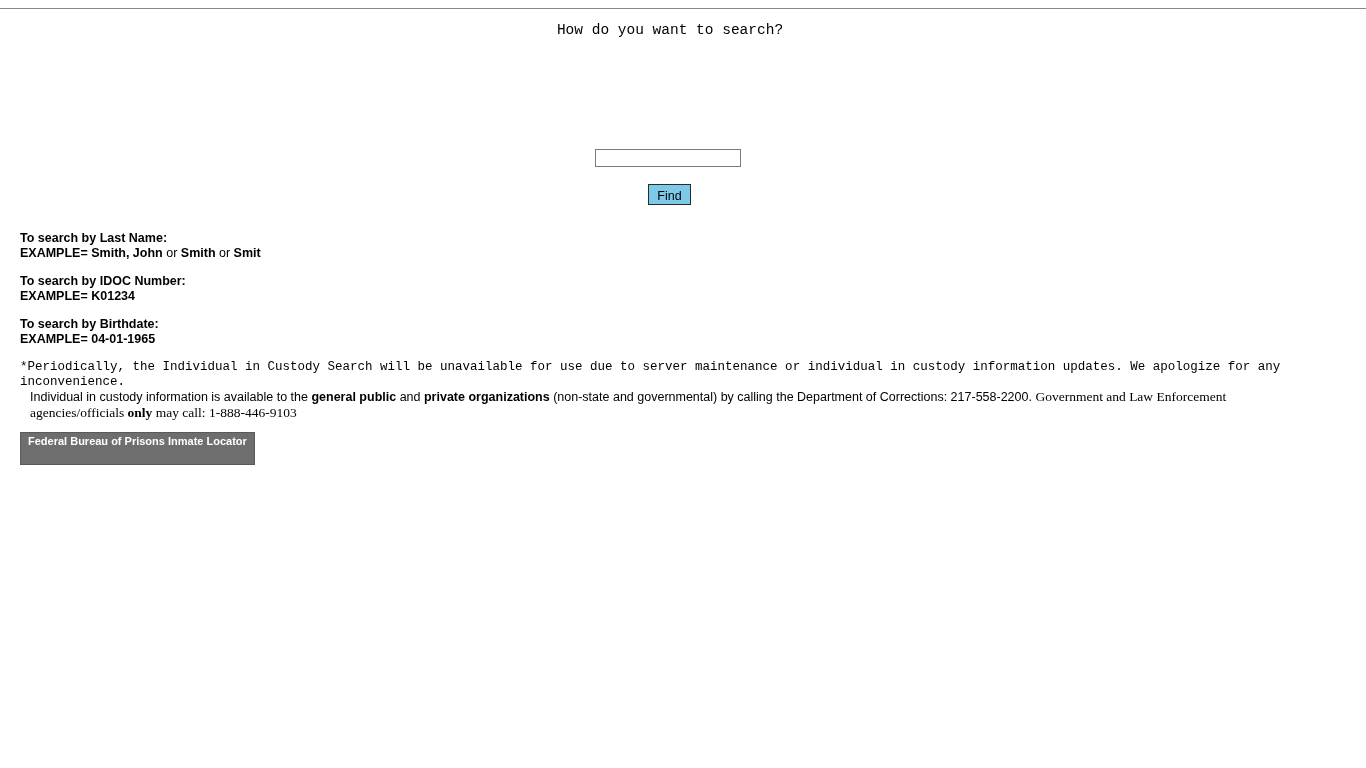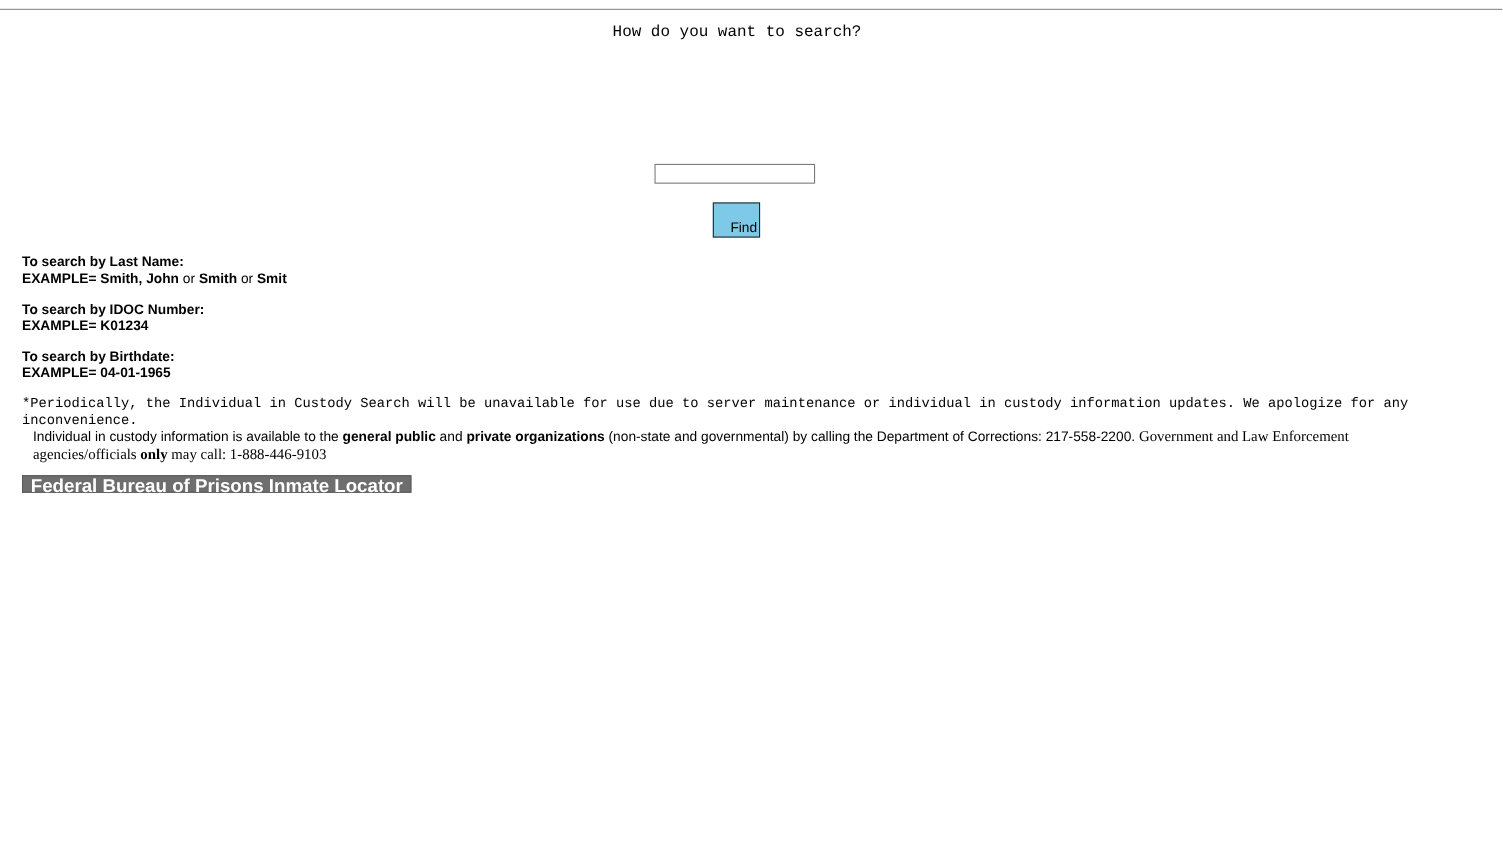--- a/index.html
+++ b/index.html
@@ -77,21 +77,21 @@
     position: absolute;
     top: 184px;
     left: 648px;
     width: 43px;
     height: 21px;
     background: #7ec8e8;
     border: 1px solid #2a2a2a;
     font-family: "Liberation Sans", sans-serif;
     font-size: 12.5px;
     color: #000;
-    padding: 15px;
+    padding: 4px;
     cursor: pointer;
     box-sizing: border-box;
   }
   .help-block {
     position: absolute;
     left: 20px;
     font-family: "Liberation Sans", sans-serif;
     font-size: 12.5px;
     color: #000;
     line-height: 15px;
@@ -123,25 +123,25 @@
   }
   .note-public b { font-weight: bold; }
   .note-public .serif {
     font-family: "Liberation Serif", serif;
     font-size: 13.5px;
   }
   .fed-link {
     position: absolute;
     left: 20px;
     top: 432px;
-    height: 16px;
+    height: 33px;
     background: #6e6e6e;
     color: #ffffff;
     font-family: "Liberation Sans", sans-serif;
-    font-size: 17px;
+    font-size: 11px;
     font-weight: bold;
     line-height: 17px;
     padding: 0 7px;
     border: 1px solid #5a5a5a;
     text-decoration: none;
     display: inline-block;
     box-sizing: border-box;
     cursor: pointer;
   }
 </style>

